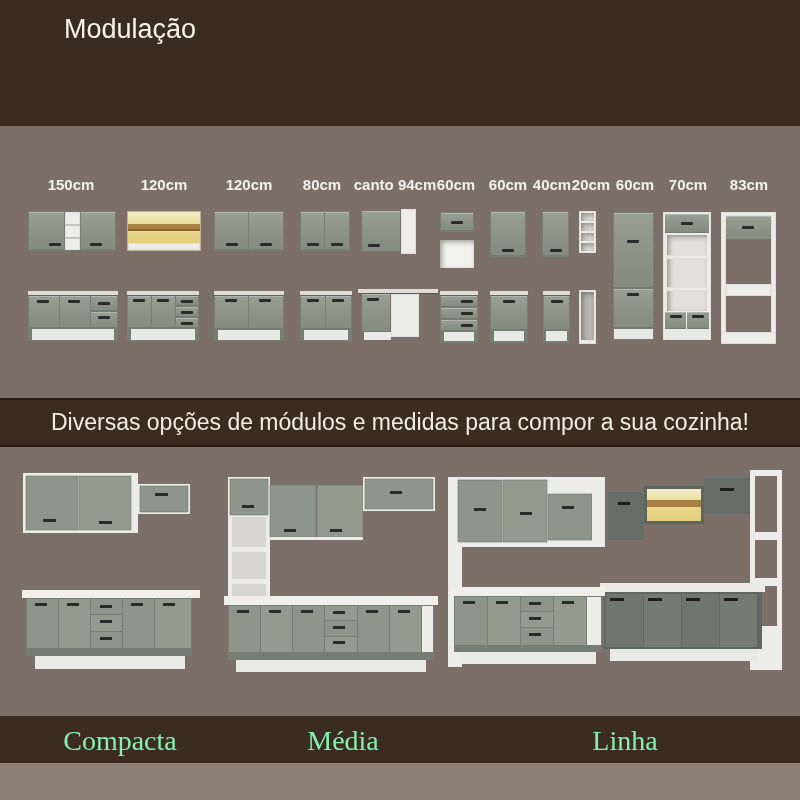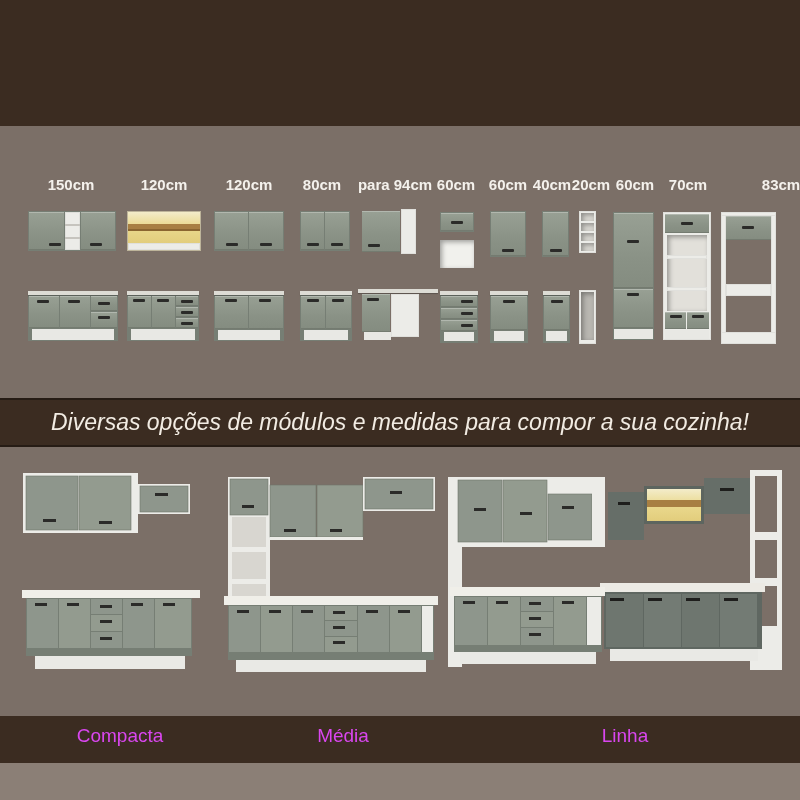--- a/index.html
+++ b/index.html
@@ -2,28 +2,28 @@
 <html><head>
 <meta charset="utf-8">
 <style>
   html,body{margin:0;padding:0;background:#555;}
   #stage{position:relative;width:800px;height:800px;overflow:hidden;
          font-family:"Liberation Sans",sans-serif;background:#7b6f67;}
   
   .band{position:absolute;left:0;width:800px;background:#3b2c21;}
   #header{top:0;height:126px;}
   #banner{top:398px;height:45px;border-top:2px solid #261c15;border-bottom:2px solid #261c15;
-          display:flex;align-items:center;justify-content:center;font-style:italic;}
+          display:flex;align-items:center;justify-content:center;}
   #footer{top:716px;height:47px;}
   #bottom-strip{position:absolute;top:763px;left:0;width:800px;height:37px;background:#8b7f76;}
   #eyebrow{position:absolute;left:64px;top:14px;font-size:27px;color:#f7f4ef;}
   #title{position:absolute;left:62px;top:44px;font-family:"DejaVu Serif",serif;
          font-weight:bold;font-size:49px;color:#fbf8f3;letter-spacing:1px;}
   #banner .txt{font-size:23px;color:#f2ece3;}
-  .klabel{position:absolute;top:9px;transform:translateX(-50%);font-size:19px;color:#d946ef;}
+  .klabel{position:absolute;top:9px;transform:translateX(-50%);font-size:28px;color:#86efac;font-family:Liberation Serif, serif;}
   
   #modules{position:absolute;top:126px;left:0;width:800px;height:272px;}
   .mlabel{position:absolute;top:50px;transform:translateX(-50%);white-space:nowrap;
           font-weight:bold;font-size:15px;color:#f4f1ec;}
   .cab{position:absolute;background:#767e74;}
   .door,.drawer{position:absolute;background:linear-gradient(180deg,#98a094,#8a9286 60%,#848c80);
           box-shadow:inset 0 1px 0 rgba(255,255,255,.25), inset 0 -1px 0 rgba(0,0,0,.12);}
   .h{position:absolute;width:12px;height:3px;background:#2b2b29;border-radius:1px;}
   .wt{position:absolute;background:#ecece8;box-shadow:inset 0 0 0 1px rgba(0,0,0,.05);}
   .counter{position:absolute;background:#dddcd5;box-shadow:0 1px 1px rgba(0,0,0,.25);}
@@ -35,35 +35,36 @@
   
   #kitchens{position:absolute;top:447px;left:0;width:800px;height:269px;}
   #kitchens svg{position:absolute;}
 </style>
 </head>
 <body>
 
 <div id="stage">
 
   <div id="header" class="band">
+    <div id="eyebrow">Modulação</div>
   </div>
 
   <div id="modules">
     <div class="mlabel" style="left:71px">150cm</div>
     <div class="mlabel" style="left:164px">120cm</div>
     <div class="mlabel" style="left:249px">120cm</div>
     <div class="mlabel" style="left:322px">80cm</div>
-    <div class="mlabel" style="left:395px">para 94cm</div>
+    <div class="mlabel" style="left:395px">canto 94cm</div>
     <div class="mlabel" style="left:456px">60cm</div>
     <div class="mlabel" style="left:508px">60cm</div>
     <div class="mlabel" style="left:552px">40cm</div>
     <div class="mlabel" style="left:591px">20cm</div>
     <div class="mlabel" style="left:635px">60cm</div>
     <div class="mlabel" style="left:688px">70cm</div>
-    <div class="mlabel" style="left:781px">83cm</div>
+    <div class="mlabel" style="left:749px">83cm</div>
 
     <div class="cab" style="left:28px;top:85px;width:88px;height:40px">
       <div class="door" style="left:1px;top:1px;width:35px;height:38px">
           <div class="h" style="left:20px;top:31px"></div>
         </div>
       <div class="wt" style="left:37px;top:1px;width:15px;height:38px">
         <div class="shelfline" style="left:0;top:12px;width:15px"></div>
           <div class="shelfline" style="left:0;top:25px;width:15px"></div>
       </div>
       <div class="door" style="left:53px;top:1px;width:34px;height:38px">

